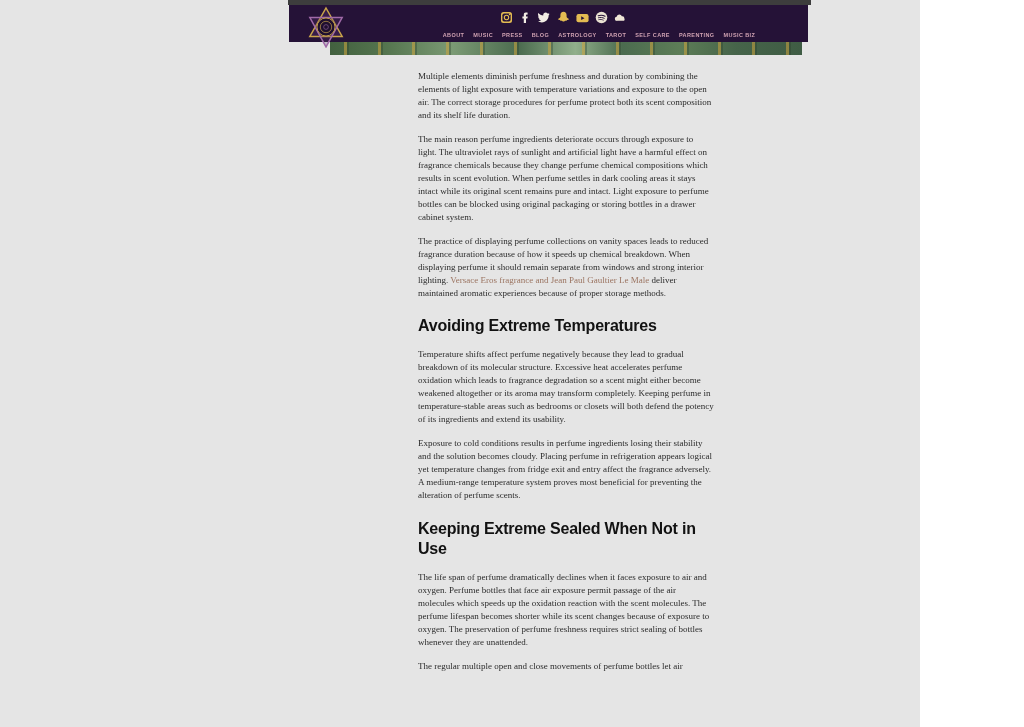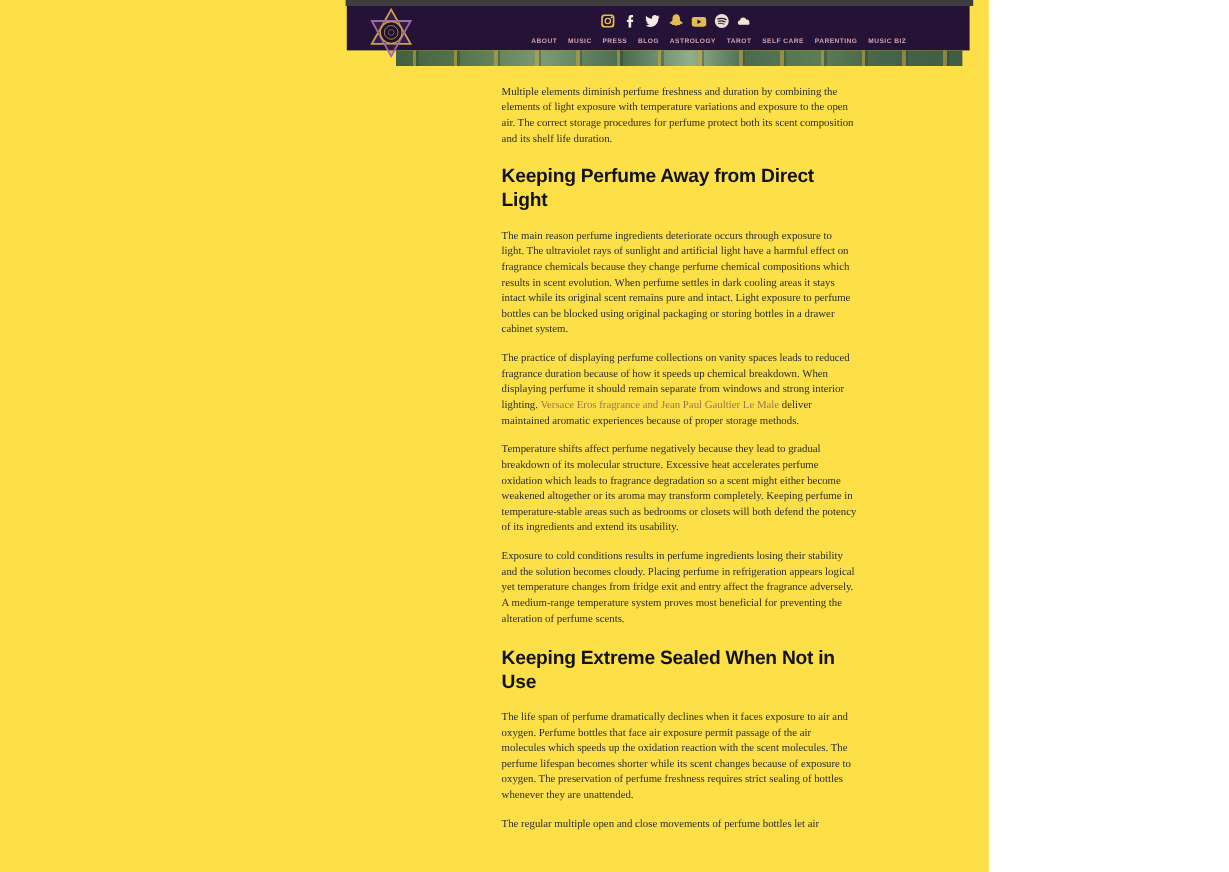--- a/index.html
+++ b/index.html
@@ -1,16 +1,16 @@
 <!DOCTYPE html>
 <html><head>
 <meta charset="utf-8">
 <style>
   html,body{margin:0;padding:0;background:#ffffff;}
-  .page{position:relative;width:824px;height:727px;overflow:hidden;background:#fde047;
+  .page{position:relative;width:920px;height:727px;overflow:hidden;background:#e5e5e5;
         font-family:"Liberation Sans",sans-serif;}
 
   
   .top-strip{position:absolute;left:288px;top:0;width:523px;height:5px;background:#3d3d3d;}
   .navbar{position:absolute;left:289px;top:5px;width:519px;height:37px;background:#251237;overflow:visible;}
   .logo{position:absolute;left:18px;top:1px;width:38px;height:42px;z-index:3;}
   .logo svg{display:block;width:100%;height:100%;}
 
   .social-row{position:absolute;left:211px;top:5px;height:15px;display:flex;align-items:center;gap:6px;}
   .social{display:flex;align-items:center;justify-content:center;width:13px;height:13px;text-decoration:none;}
@@ -111,24 +111,24 @@
       <a>PARENTING</a>
       <a>MUSIC BIZ</a>
     </nav>
   </header>
 
   <div class="hero"></div>
 
   <main class="article">
     <p>Multiple elements diminish perfume freshness and duration by combining the elements of light exposure with temperature variations and exposure to the open air. The correct storage procedures for perfume protect both its scent composition and its shelf life duration.</p>
 
-    <h2>Keeping Perfume Away from Direct Light</h2>
     <p>The main reason perfume ingredients deteriorate occurs through exposure to light. The ultraviolet rays of sunlight and artificial light have a harmful effect on fragrance chemicals because they change perfume chemical compositions which results in scent evolution. When perfume settles in dark cooling areas it stays intact while its original scent remains pure and intact. Light exposure to perfume bottles can be blocked using original packaging or storing bottles in a drawer cabinet system.</p>
     <p><span>The practice of displaying perfume collections on vanity spaces leads to reduced fragrance duration because of how it speeds up chemical breakdown. When displaying perfume it should remain separate from windows and strong interior lighting. </span><a class="textlink">Versace Eros fragrance and Jean Paul Gaultier Le Male</a><span> deliver maintained aromatic experiences because of proper storage methods.</span></p>
 
+    <h2>Avoiding Extreme Temperatures</h2>
     <p>Temperature shifts affect perfume negatively because they lead to gradual breakdown of its molecular structure. Excessive heat accelerates perfume oxidation which leads to fragrance degradation so a scent might either become weakened altogether or its aroma may transform completely. Keeping perfume in temperature-stable areas such as bedrooms or closets will both defend the potency of its ingredients and extend its usability.</p>
     <p>Exposure to cold conditions results in perfume ingredients losing their stability and the solution becomes cloudy. Placing perfume in refrigeration appears logical yet temperature changes from fridge exit and entry affect the fragrance adversely. A medium-range temperature system proves most beneficial for preventing the alteration of perfume scents.</p>
 
     <h2>Keeping Extreme Sealed When Not in Use</h2>
     <p>The life span of perfume dramatically declines when it faces exposure to air and oxygen. Perfume bottles that face air exposure permit passage of the air molecules which speeds up the oxidation reaction with the scent molecules. The perfume lifespan becomes shorter while its scent changes because of exposure to oxygen. The preservation of perfume freshness requires strict sealing of bottles whenever they are unattended.</p>
     <p>The regular multiple open and close movements of perfume bottles let air</p>
   </main>
 
 </div>
 

